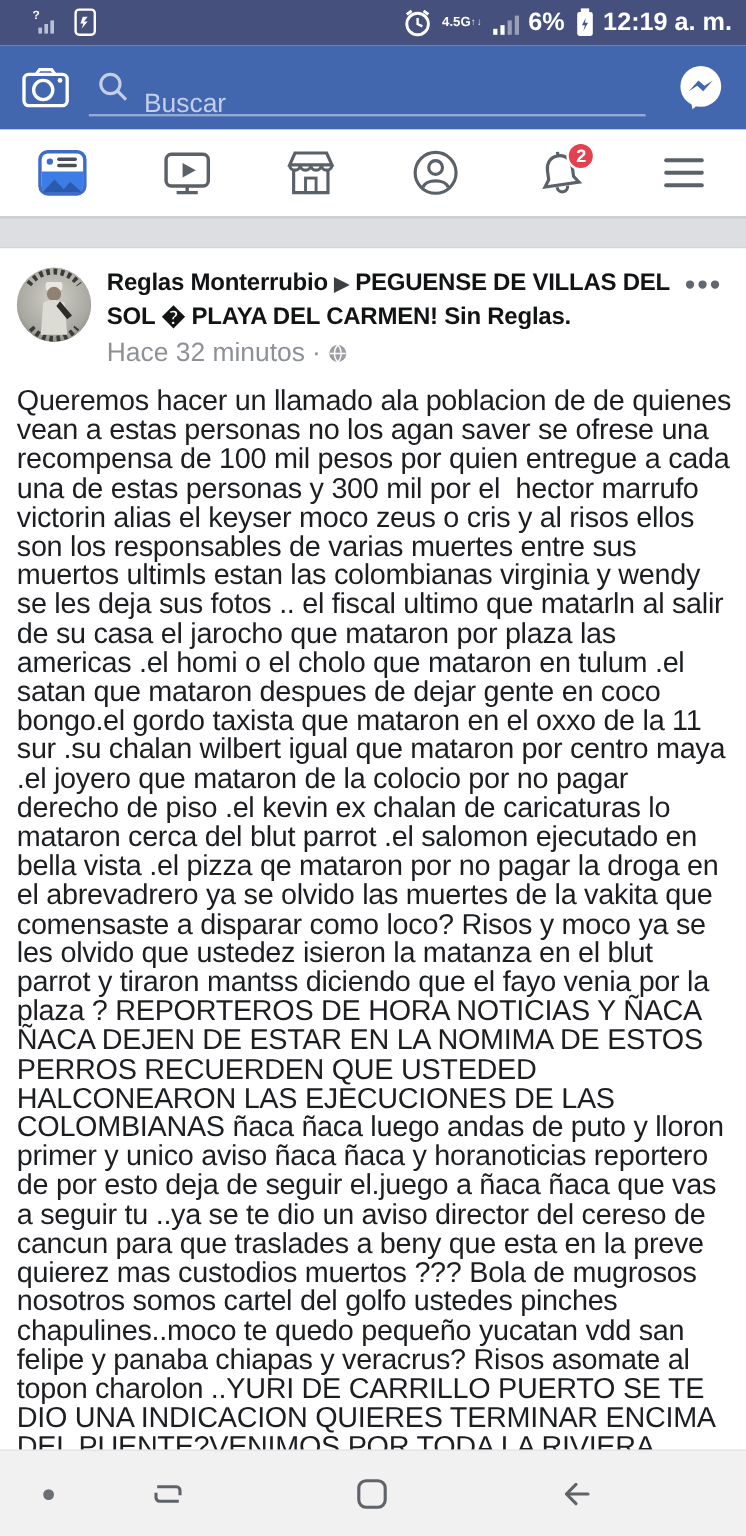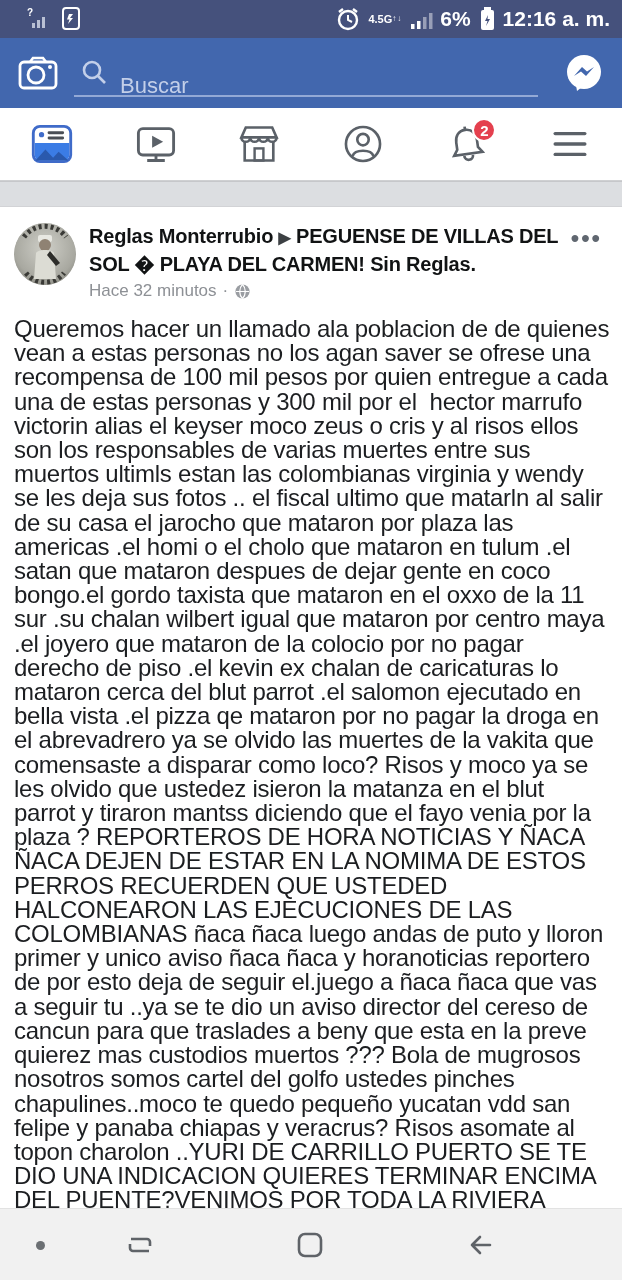--- a/index.html
+++ b/index.html
@@ -43,21 +43,21 @@
     display:flex;align-items:center;justify-content:center;border:2px solid #fff;box-sizing:border-box;
   }
   .sep-band{height:24px;background:#dcdee1;border-top:1px solid #c6c7ca;border-bottom:1px solid #d2d3d6;}
   
   .post{padding:16px 14px 0 14px;background:#fff;}
   .post-header{display:flex;gap:13px;position:relative;}
   .avatar{width:62px;height:62px;border-radius:50%;overflow:hidden;flex:0 0 62px;background:#b9b9b4;}
   .ph-text{flex:1;padding-right:46px;}
   .post-title{font-size:20px;font-weight:bold;color:#111314;line-height:26px;letter-spacing:-0.2px;}
   .post-title .arrow{color:#3c4043;font-size:16px;}
-  .post-meta{margin-top:4px;color:#8d9095;font-size:17px;display:flex;align-items:center;gap:6px;}
+  .post-meta{margin-top:4px;color:#8d9095;font-size:22px;display:flex;align-items:center;gap:6px;}
   .more-dots{
     position:absolute;right:6px;top:10px;color:#606770;font-size:24px;font-weight:bold;
     letter-spacing:2px;line-height:10px;
   }
   .post-body{
     margin-top:16px;color:#1c1e21;font-size:24px;line-height:24.2px;
     letter-spacing:-0.25px;width:596px;white-space:pre-wrap;
   }
   
   .attach-row{position:relative;margin-top:6px;height:58px;}
@@ -122,21 +122,21 @@
       <rect x="8" y="14" width="3.5" height="8" fill="#fff"></rect>
       <rect x="14" y="10" width="3.5" height="12" fill="rgba(255,255,255,0.45)"></rect>
       <rect x="20" y="6" width="3.5" height="16" fill="rgba(255,255,255,0.45)"></rect>
     </svg>
     <span class="sb-pct">6%</span>
     <svg width="18" height="28" viewBox="0 0 18 28">
       <rect x="6" y="2" width="7" height="3" fill="#fff"></rect>
       <rect x="3" y="5" width="13" height="20" rx="2" fill="#fff"></rect>
       <path d="M10,10 l-3,6 h2.5 l-1.5,5 4-7 h-2.5 z" fill="#45517c"></path>
     </svg>
-    <span class="sb-time">12:16 a. m.</span>
+    <span class="sb-time">12:19 a. m.</span>
   </div>
 </div>
 
 <div class="fb-header">
   <svg width="44" height="40" viewBox="0 0 44 40">
     <path d="M14,9 l3,-4 h10 l3,4" fill="none" stroke="#fff" stroke-width="2.6"></path>
     <rect x="4" y="9" width="36" height="26" rx="4" fill="none" stroke="#fff" stroke-width="2.8"></rect>
     <circle cx="20" cy="22" r="8" fill="none" stroke="#fff" stroke-width="2.8"></circle>
     <circle cx="34" cy="14" r="2" fill="#fff"></circle>
   </svg>

